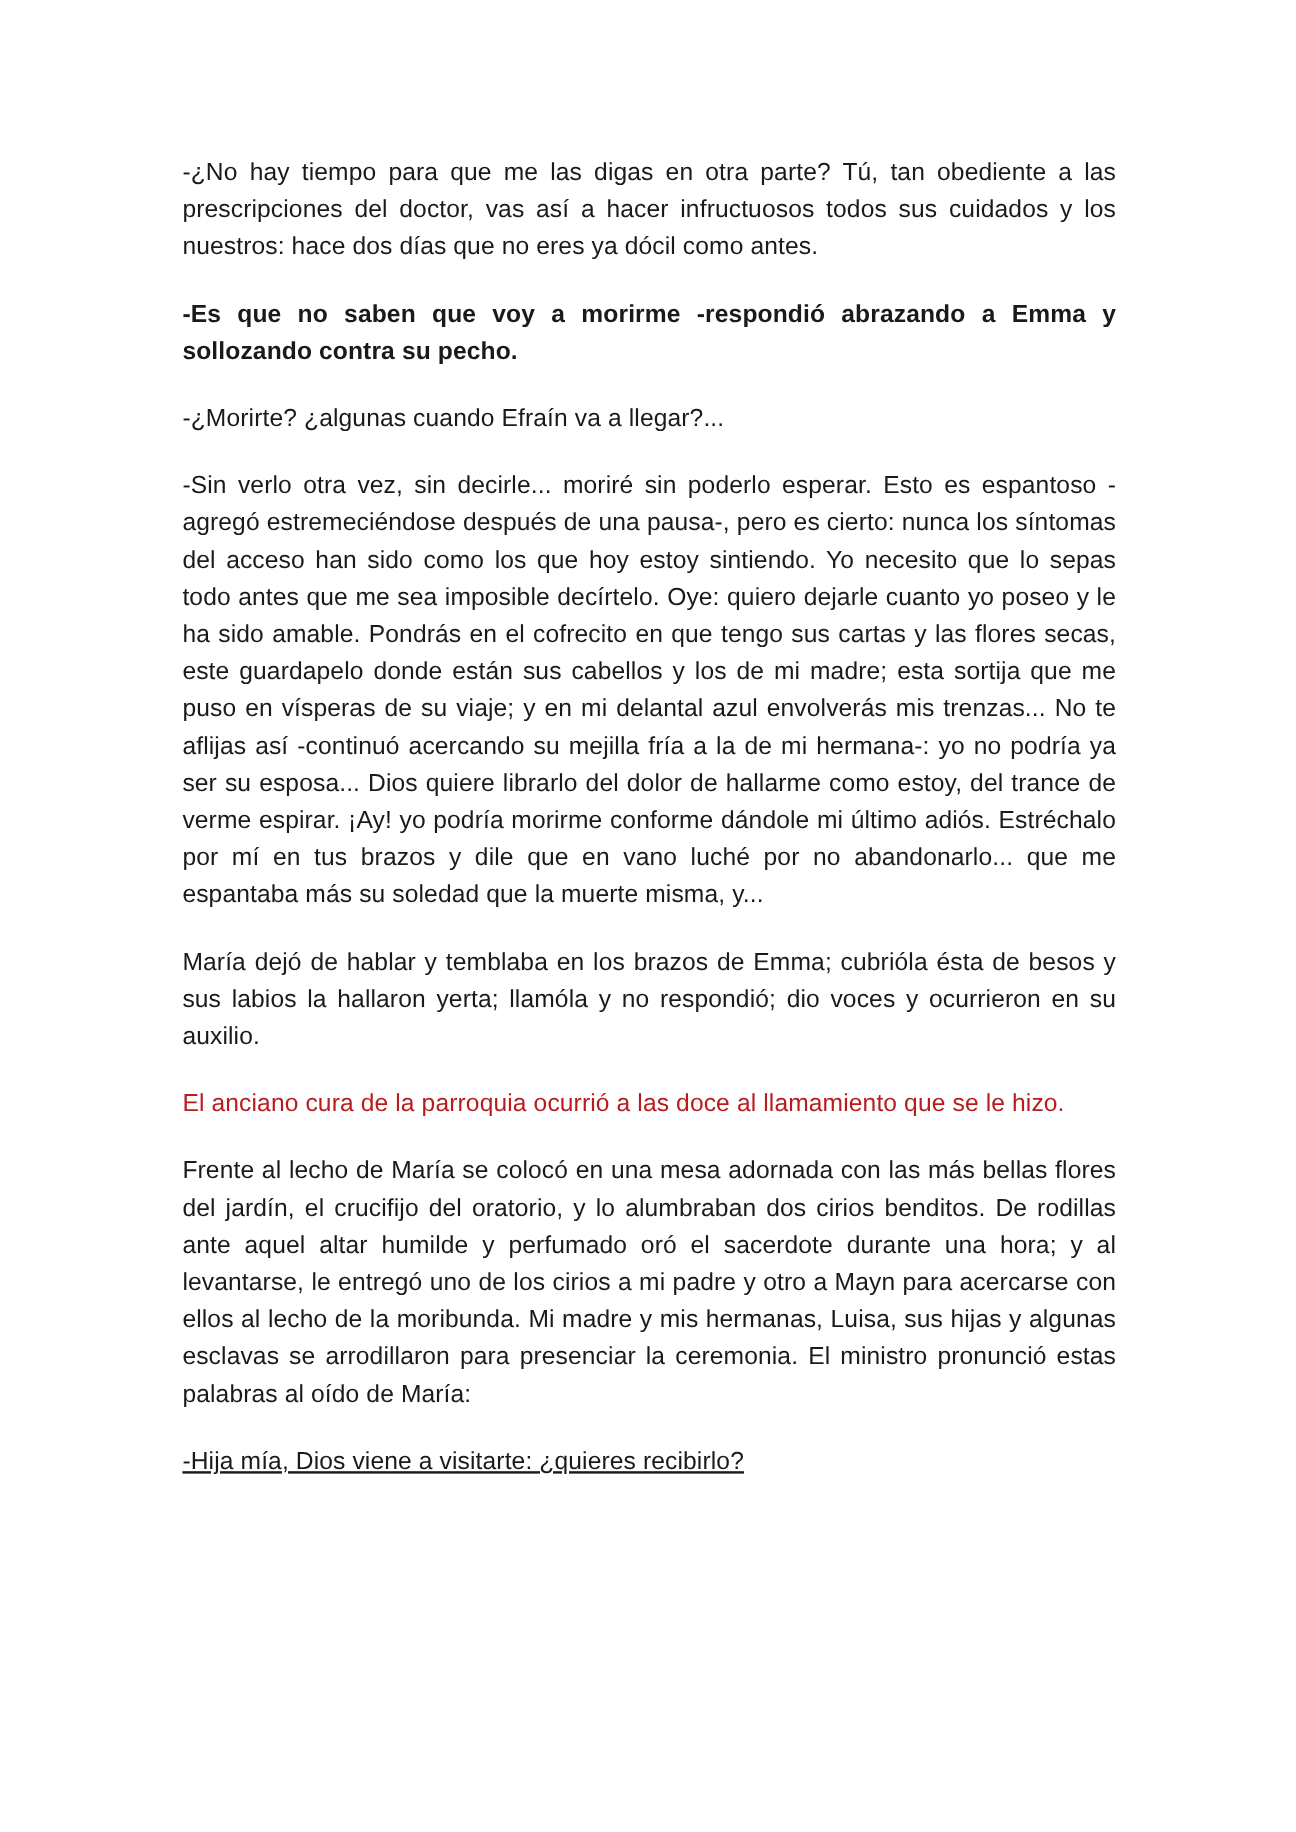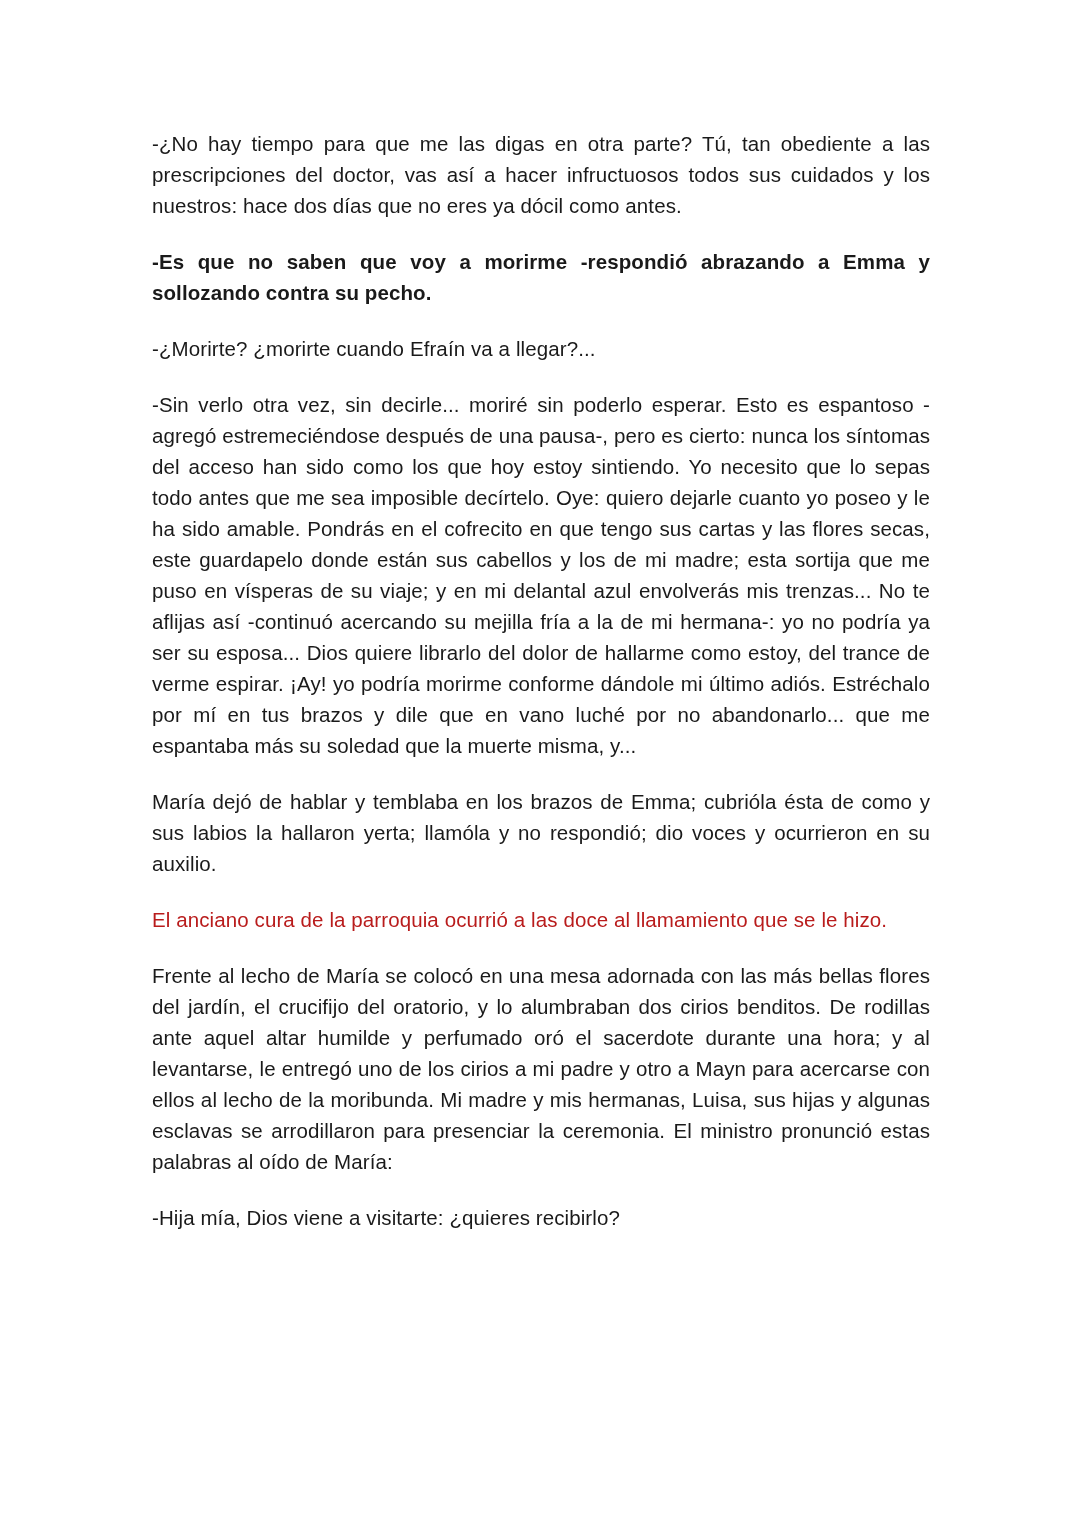--- a/index.html
+++ b/index.html
@@ -30,40 +30,41 @@
     line-height: 31px;
     color: #1a1a1a;
     text-align: justify;
     text-justify: inter-word;
     letter-spacing: 0.1px;
     font-weight: 400;
     -webkit-font-smoothing: antialiased;
   }
   p.para:last-child {
     margin-bottom: 0;
+    text-decoration: underline;
   }
   p.para.last-line-left {
     text-align-last: left;
   }
 </style>
 </head>
 <body>
 
 <div class="page" style="background: rgb(255, 255, 255);">
   <div class="text-column">
 
     <p class="para last-line-left" style="color: rgb(26, 26, 26);">-¿No hay tiempo para que me las digas en otra parte? Tú, tan obediente a las prescripciones del doctor, vas así a hacer infructuosos todos sus cuidados y los nuestros: hace dos días que no eres ya dócil como antes.</p>
 
     <p class="para last-line-left" style="color: rgb(26, 26, 26); font-weight: bold;">-Es que no saben que voy a morirme -respondió abrazando a Emma y sollozando contra su pecho.</p>
 
-    <p class="para last-line-left" style="color: rgb(26, 26, 26);">-¿Morirte? ¿morirte cuando Efraín va a llegar?...</p>
+    <p class="para last-line-left" style="color: rgb(26, 26, 26);">-¿Morirte? ¿algunas cuando Efraín va a llegar?...</p>
 
     <p class="para last-line-left" style="color: rgb(26, 26, 26);">-Sin verlo otra vez, sin decirle... moriré sin poderlo esperar. Esto es espantoso -agregó estremeciéndose después de una pausa-, pero es cierto: nunca los síntomas del acceso han sido como los que hoy estoy sintiendo. Yo necesito que lo sepas todo antes que me sea imposible decírtelo. Oye: quiero dejarle cuanto yo poseo y le ha sido amable. Pondrás en el cofrecito en que tengo sus cartas y las flores secas, este guardapelo donde están sus cabellos y los de mi madre; esta sortija que me puso en vísperas de su viaje; y en mi delantal azul envolverás mis trenzas... No te aflijas así -continuó acercando su mejilla fría a la de mi hermana-: yo no podría ya ser su esposa... Dios quiere librarlo del dolor de hallarme como estoy, del trance de verme espirar. ¡Ay! yo podría morirme conforme dándole mi último adiós. Estréchalo por mí en tus brazos y dile que en vano luché por no abandonarlo... que me espantaba más su soledad que la muerte misma, y...</p>
 
-    <p class="para last-line-left" style="color: rgb(26, 26, 26);">María dejó de hablar y temblaba en los brazos de Emma; cubrióla ésta de como y sus labios la hallaron yerta; llamóla y no respondió; dio voces y ocurrieron en su auxilio.</p>
+    <p class="para last-line-left" style="color: rgb(26, 26, 26);">María dejó de hablar y temblaba en los brazos de Emma; cubrióla ésta de besos y sus labios la hallaron yerta; llamóla y no respondió; dio voces y ocurrieron en su auxilio.</p>
 
 
     <p class="para last-line-left" style="color: #b91c1c;">El anciano cura de la parroquia ocurrió a las doce al llamamiento que se le hizo.</p>
 
     <p class="para last-line-left" style="color: rgb(26, 26, 26);">Frente al lecho de María se colocó en una mesa adornada con las más bellas flores del jardín, el crucifijo del oratorio, y lo alumbraban dos cirios benditos. De rodillas ante aquel altar humilde y perfumado oró el sacerdote durante una hora; y al levantarse, le entregó uno de los cirios a mi padre y otro a Mayn para acercarse con ellos al lecho de la moribunda. Mi madre y mis hermanas, Luisa, sus hijas y algunas esclavas se arrodillaron para presenciar la ceremonia. El ministro pronunció estas palabras al oído de María:</p>
 
     <p class="para last-line-left" style="color: rgb(26, 26, 26);">-Hija mía, Dios viene a visitarte: ¿quieres recibirlo?</p>
 
   </div>
 </div>

